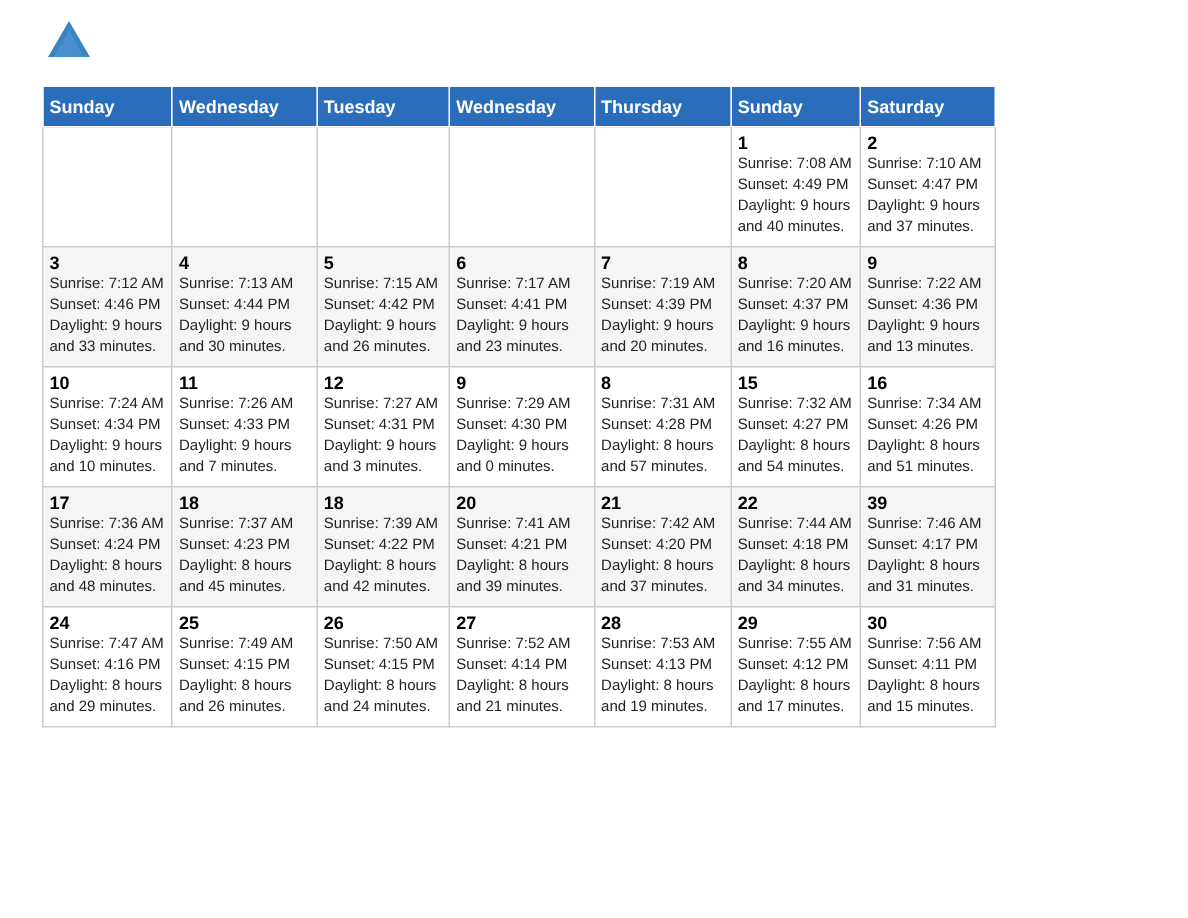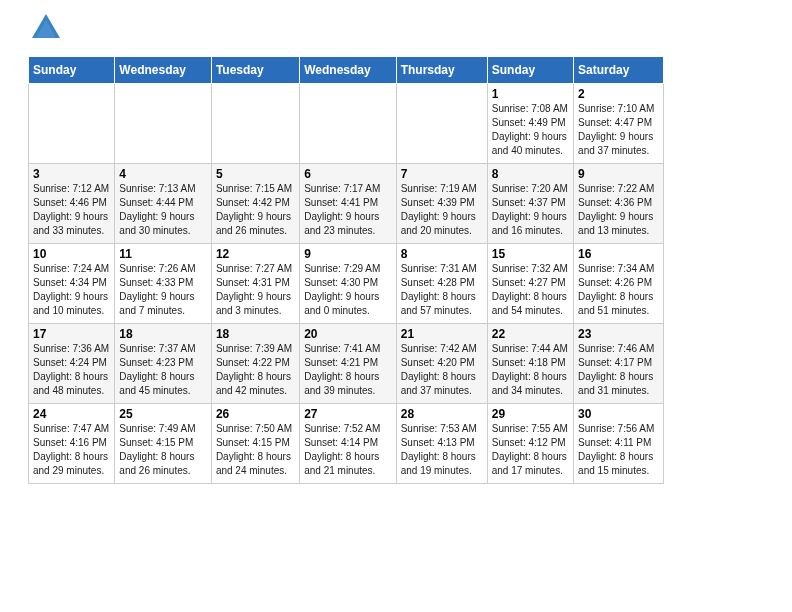--- a/index.html
+++ b/index.html
@@ -215,21 +215,21 @@
           </td>
           <td>
             <div class="day-number">21</div>
             <div class="day-detail">Sunrise: 7:42 AM<br>Sunset: 4:20 PM<br>Daylight: 8 hours and 37 minutes.</div>
           </td>
           <td>
             <div class="day-number">22</div>
             <div class="day-detail">Sunrise: 7:44 AM<br>Sunset: 4:18 PM<br>Daylight: 8 hours and 34 minutes.</div>
           </td>
           <td>
-            <div class="day-number">23</div>
+            <div class="day-number">39</div>
             <div class="day-detail">Sunrise: 7:46 AM<br>Sunset: 4:17 PM<br>Daylight: 8 hours and 31 minutes.</div>
           </td>
         </tr>
         <tr>
           <td>
             <div class="day-number">24</div>
             <div class="day-detail">Sunrise: 7:47 AM<br>Sunset: 4:16 PM<br>Daylight: 8 hours and 29 minutes.</div>
           </td>
           <td>
             <div class="day-number">25</div>

